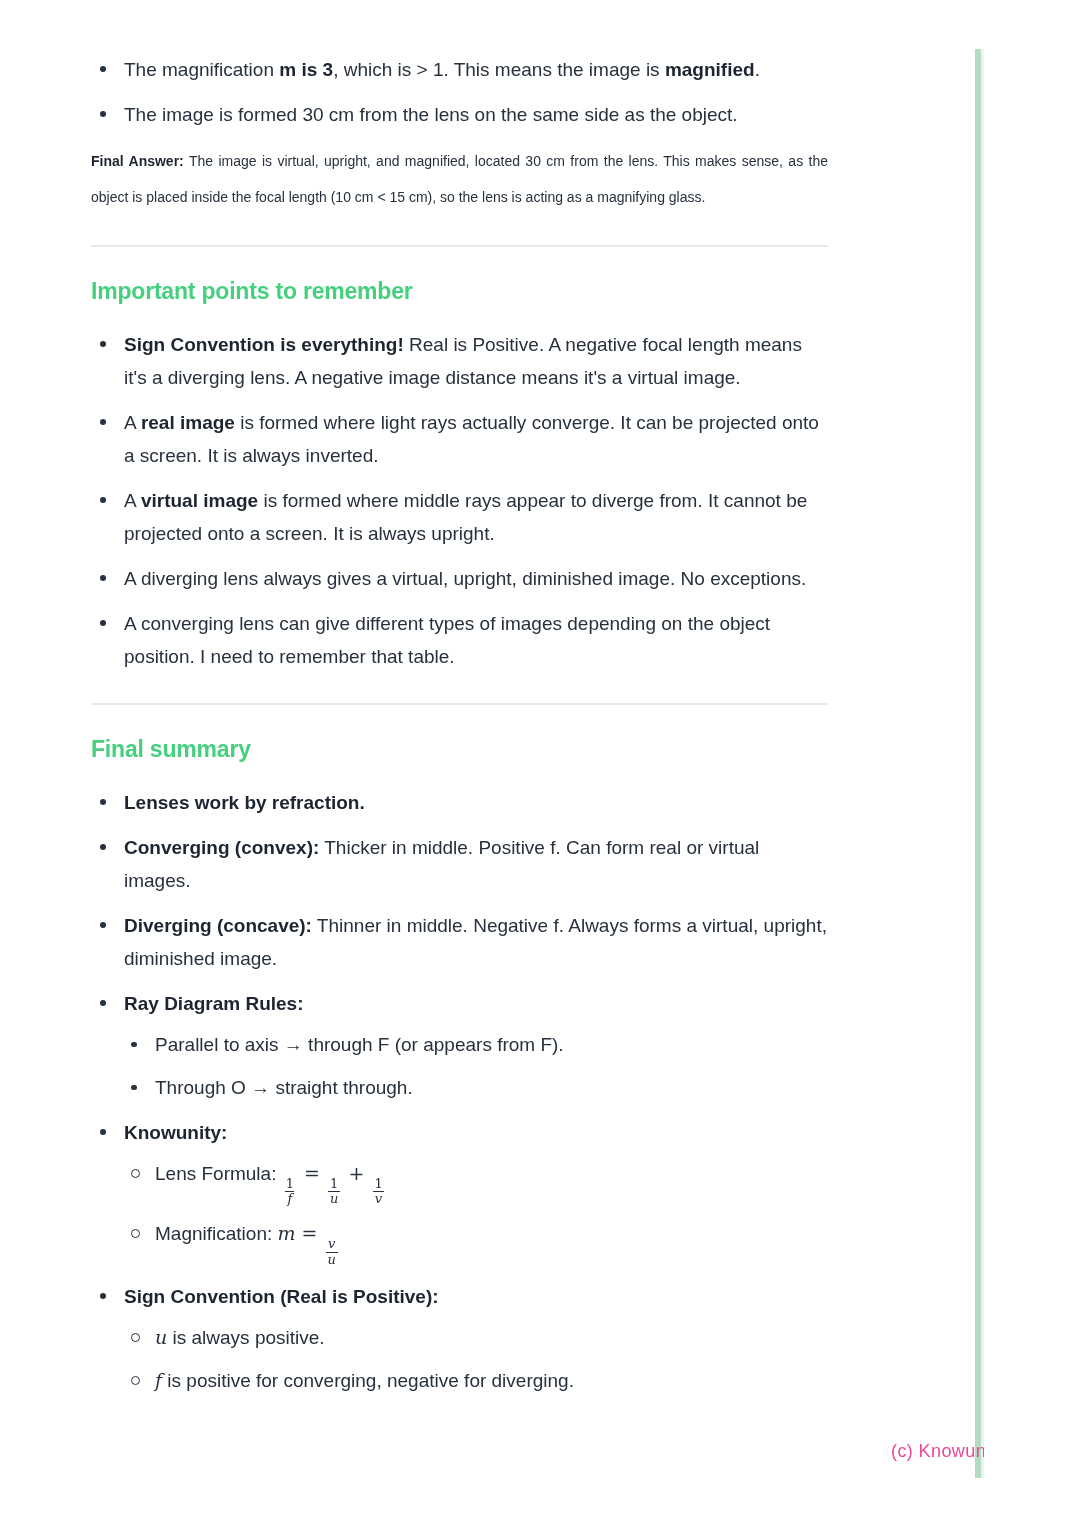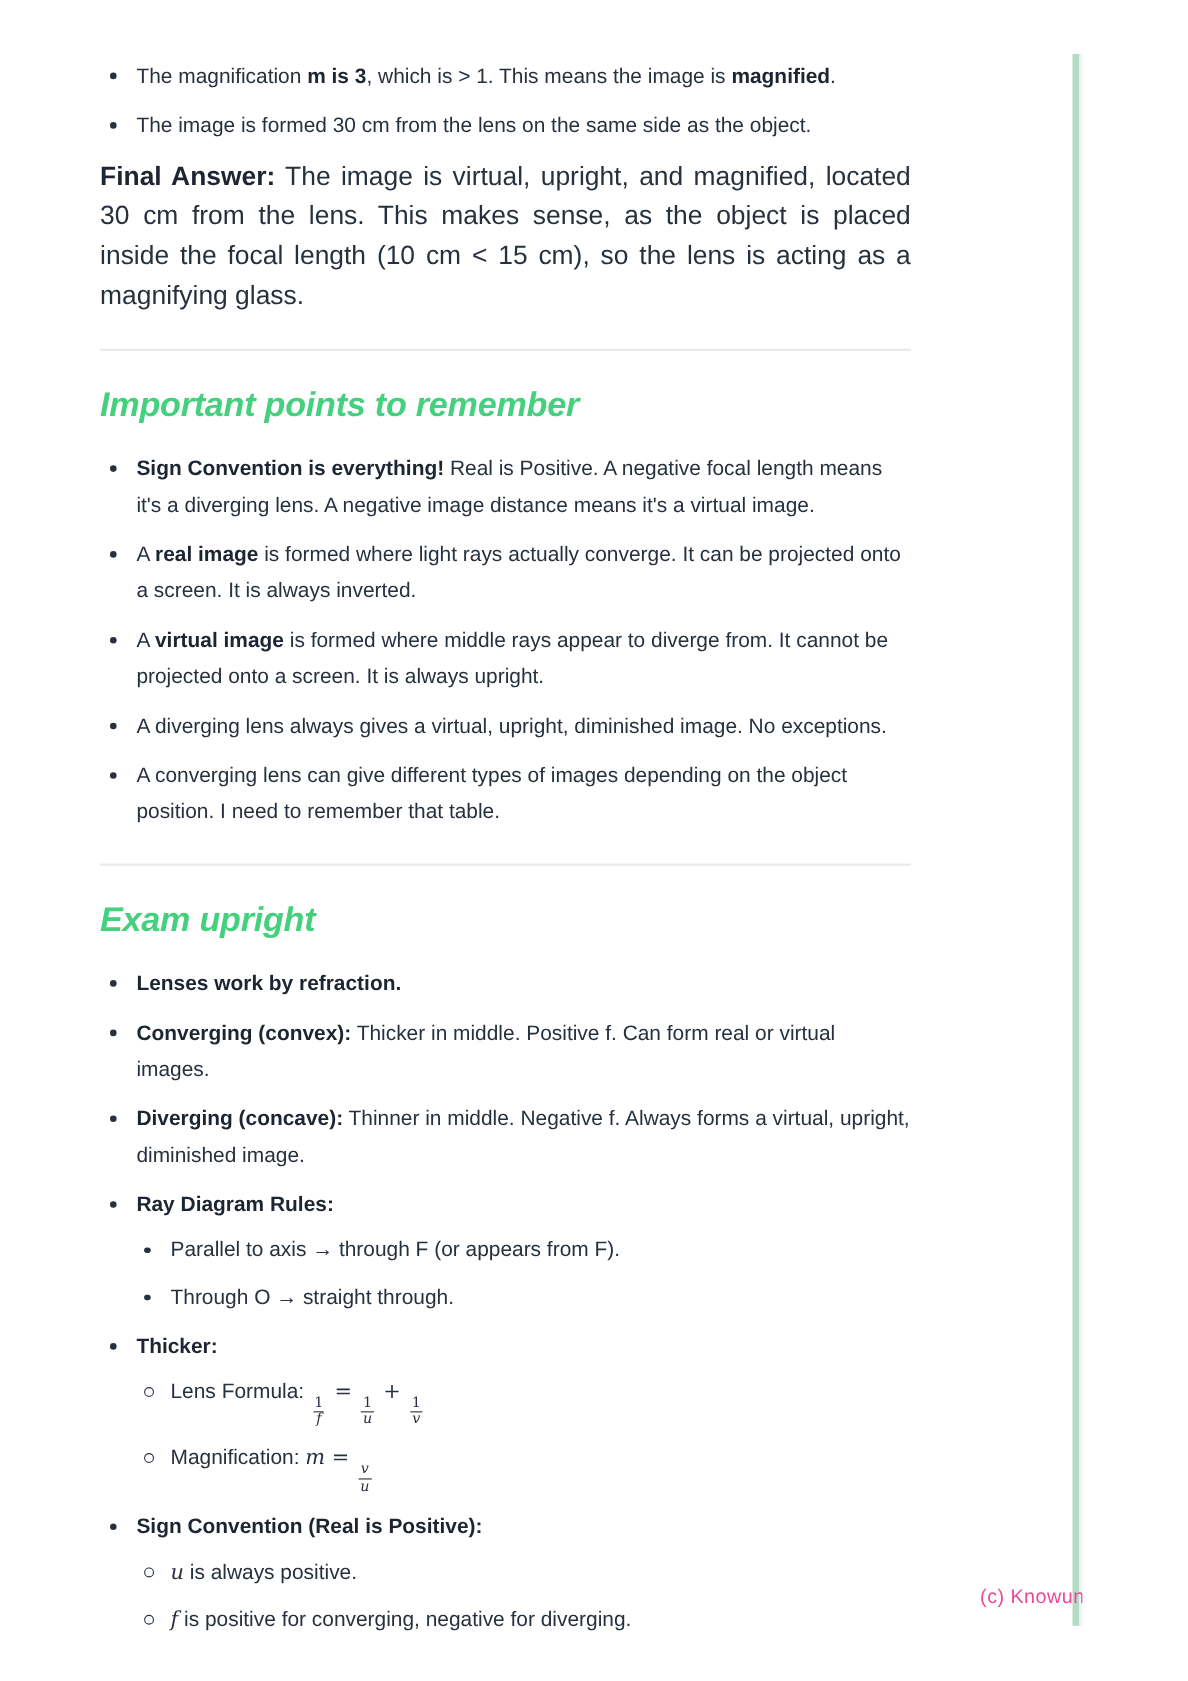--- a/index.html
+++ b/index.html
@@ -41,37 +41,36 @@
   }
   ul.sub > li .dot{left:7px;top:14px;width:5.5px;height:5.5px;}
   .circ{
     position:absolute;left:7px;top:12px;
     width:7px;height:7px;border-radius:50%;
     border:1.6px solid #27313e;
     background:transparent;
   }
   .final-answer{
     margin:8px 0 0 0;
-    font-size:24px;
+    font-size:14px;
     line-height:36px;
     text-align:justify;
   }
   hr.divider{
     border:none;
     border-top:2px solid #e7e9ec;
     margin:30px 0 0 0;
   }
   h2.heading{
     margin:30px 0 22px 0;
-    font-size:31px;
+    font-size:23px;
     line-height:1.25;
     font-weight:700;
     color:#45d07e;
     letter-spacing:-0.2px;
-    font-style:italic;
   }
   .b{font-weight:700;color:#1c2531;}
   .i{}
   .m{font-family:"DejaVu Serif",serif;font-style:italic;}
   .sf{font-family:"DejaVu Serif",serif;}
   .frac{
     display:inline-flex;flex-direction:column;align-items:center;
     vertical-align:-8px;
     font-family:"DejaVu Serif",serif;
     font-size:13px;line-height:1.15;
@@ -139,21 +138,21 @@
         <span><span>A diverging lens </span><span class="i">always</span><span> gives a virtual, upright, diminished image. No exceptions.</span></span>
       </li>
       <li>
         <span class="dot"></span>
         <span><span>A converging lens can give different types of images depending on the object position. I need to remember that table.</span></span>
       </li>
     </ul>
 
     <hr class="divider">
 
-    <h2 class="heading">Exam upright</h2>
+    <h2 class="heading">Final summary</h2>
 
     <ul class="blist">
       <li>
         <span class="dot"></span>
         <span><span class="b">Lenses work by refraction.</span></span>
       </li>
       <li>
         <span class="dot"></span>
         <span><span class="b">Converging (convex):</span><span> Thicker in middle. Positive f. Can form real or virtual images.</span></span>
       </li>
@@ -172,21 +171,21 @@
           </li>
           <li>
             <span class="dot"></span>
             <span><span>Through O → straight through.</span></span>
           </li>
         </ul>
       </li>
 
       <li>
         <span class="dot"></span>
-        <span><span class="b">Thicker:</span></span>
+        <span><span class="b">Knowunity:</span></span>
         <ul class="sub">
           <li>
             <span class="circ"></span>
             <span><span>Lens Formula: </span><span class="frac">
                   <span class="fr-num">1</span>
                   <span class="fr-den it">f</span>
                 </span><span class="sf"> = </span><span class="frac">
                   <span class="fr-num">1</span>
                   <span class="fr-den it">u</span>
                 </span><span class="sf"> + </span><span class="frac">

